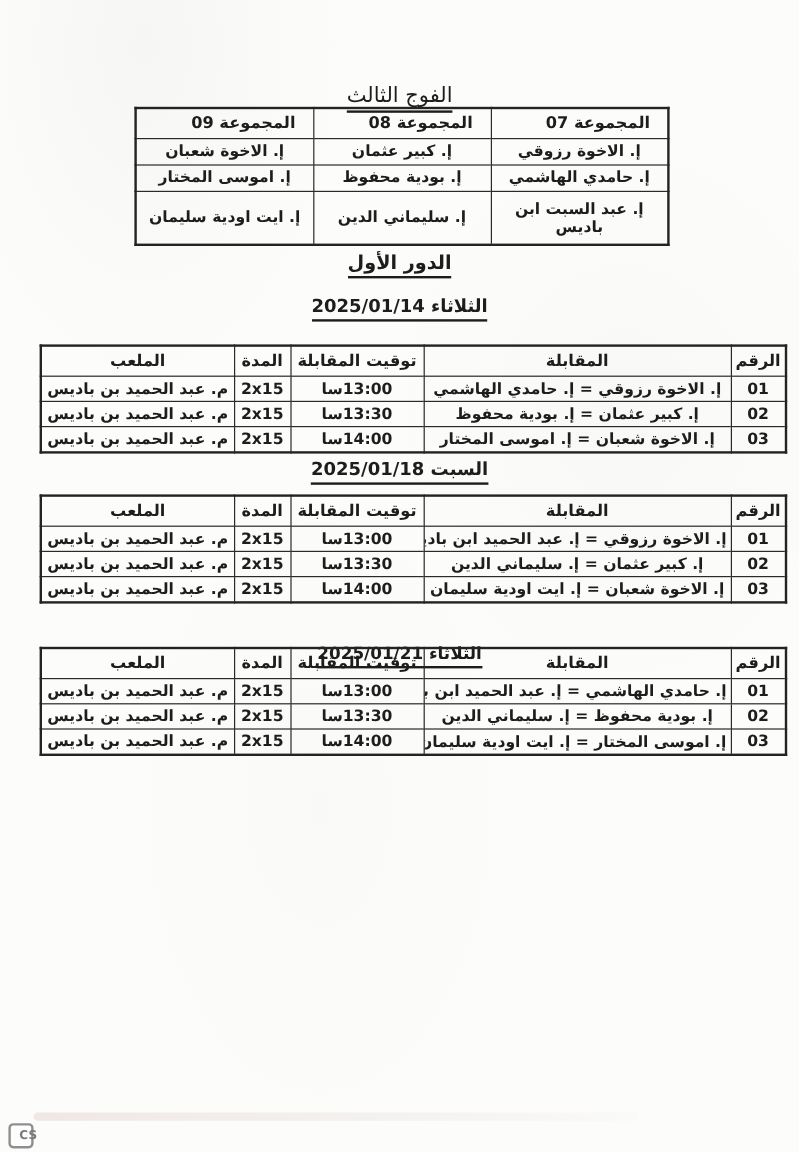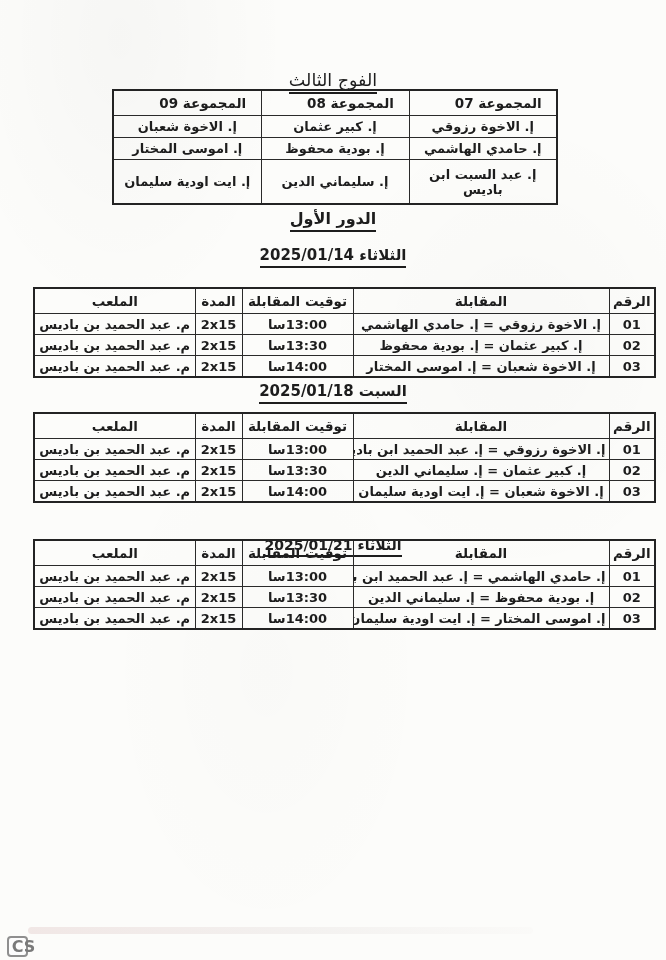--- a/index.html
+++ b/index.html
@@ -63,21 +63,21 @@
     background: linear-gradient(90deg, rgba(190,135,135,0.18), rgba(165,145,145,0.10) 55%, rgba(165,145,145,0.02));
   }
   .scanner {
     position: absolute; bottom: 3px; left: 7px;
     direction: ltr; display: flex; align-items: center; gap: 7px; color: #9e9e9e;
   }
   .cs-badge {
     width: 21px; height: 21px; box-sizing: border-box;
     border: 2px solid #8f8f8f; border-radius: 4px; background: #fdfdfd;
     display: flex; align-items: center; justify-content: center;
-    font-size: 16px; font-weight: bold; color: #7a7a7a; padding-left: 12px;
+    font-size: 10px; font-weight: bold; color: #7a7a7a; padding-left: 12px;
   }
   .cs-text { font-size: 14.5px; letter-spacing: 0.2px; }
 </style>
 </head>
 <body>
 
 <div class="page">
 
   <div class="title-wrap">
     <span class="ul">الفوج الثالث</span>

